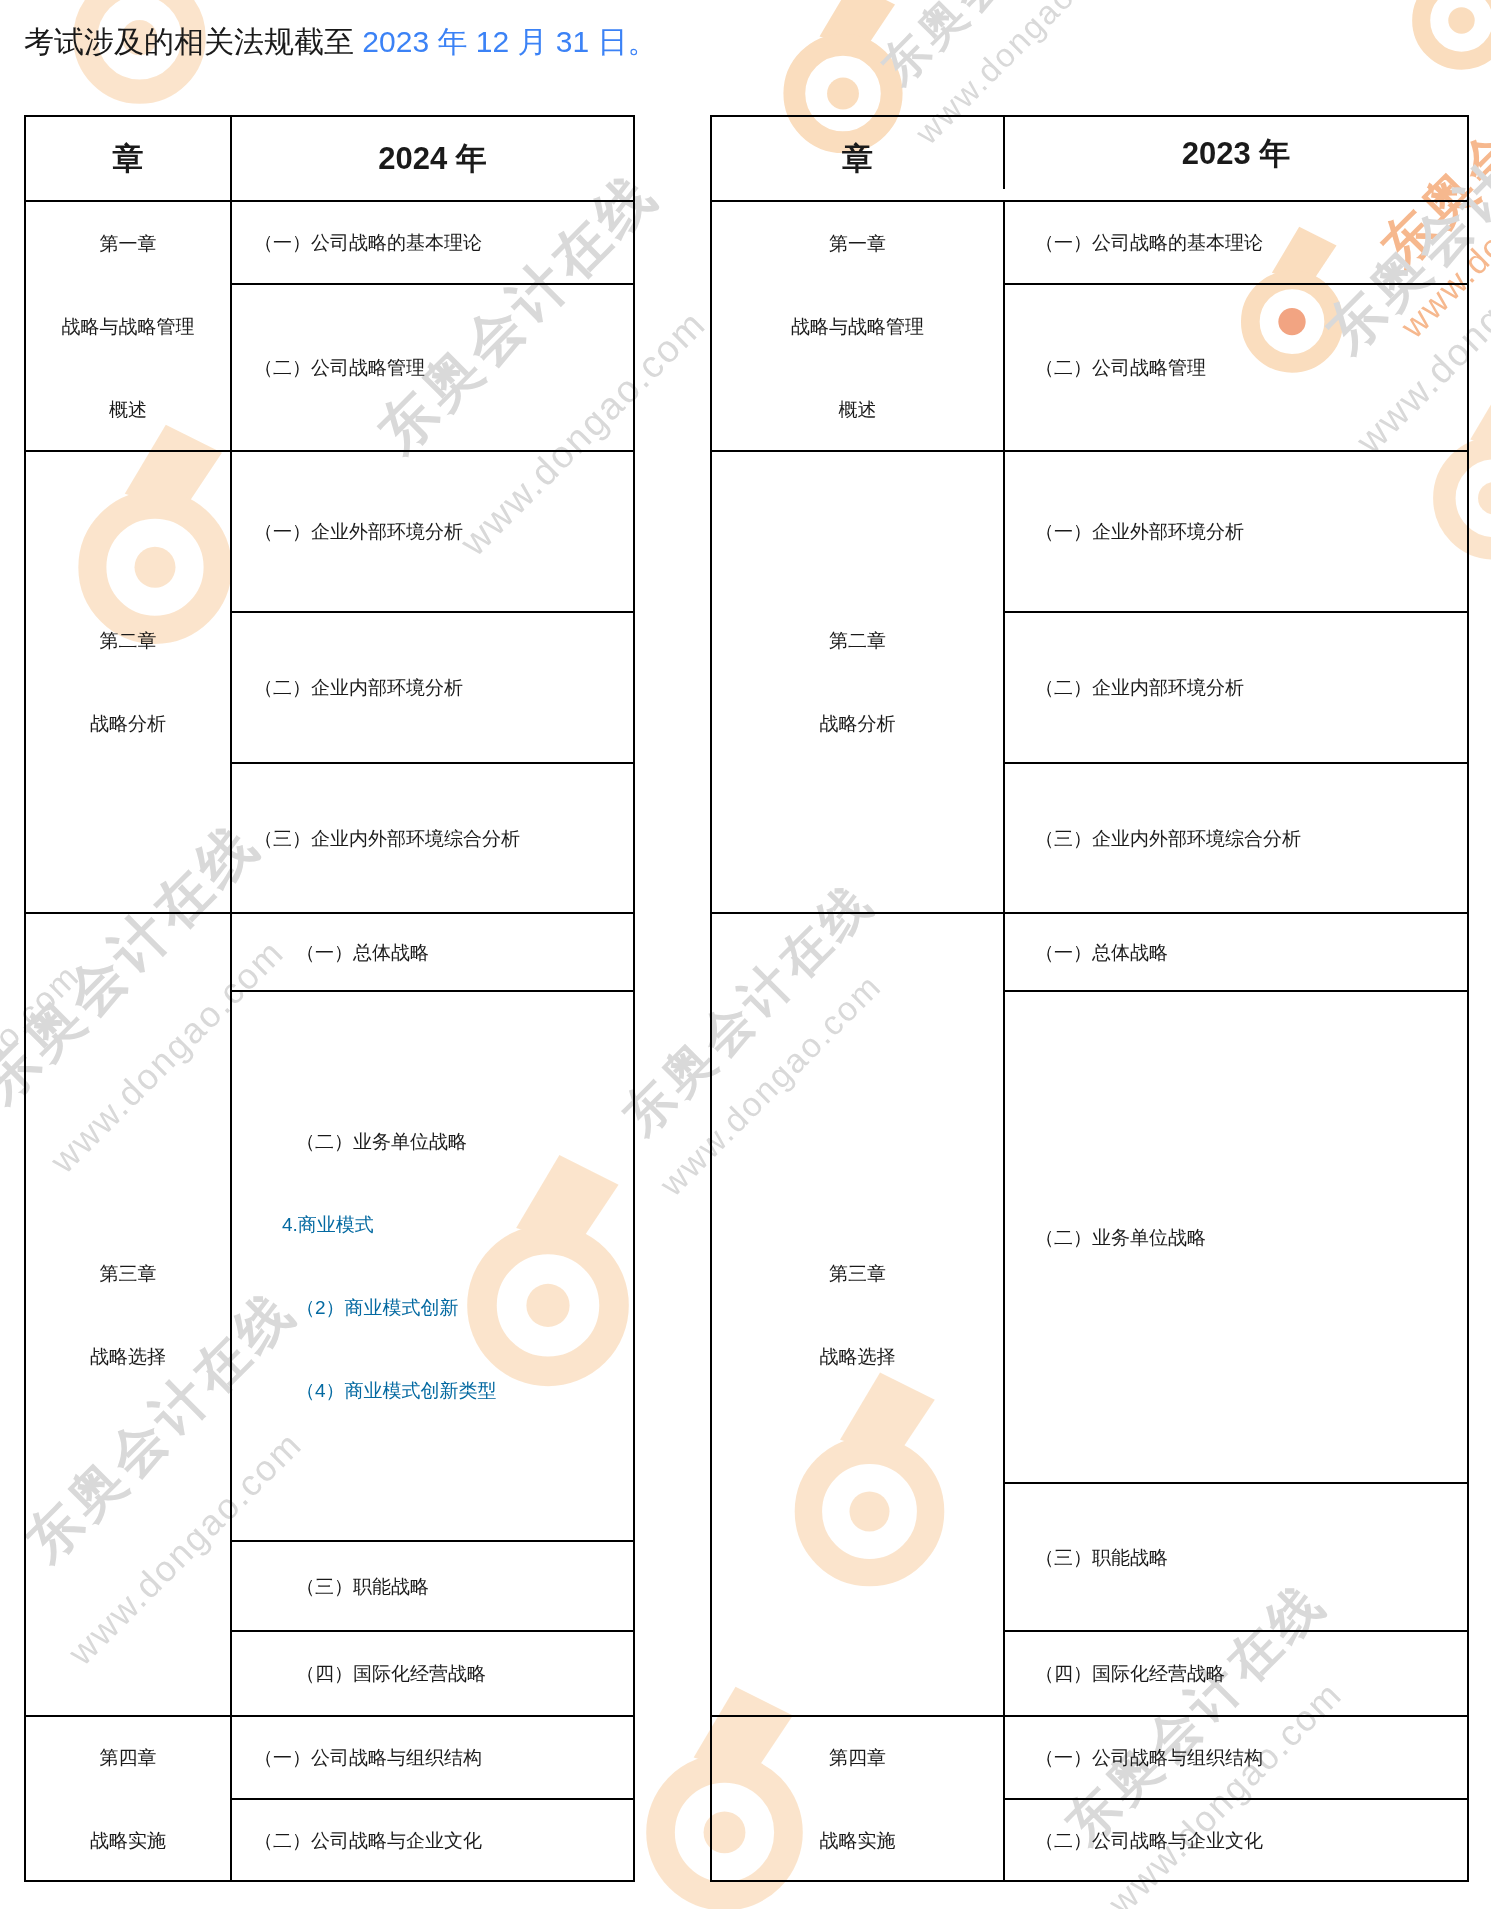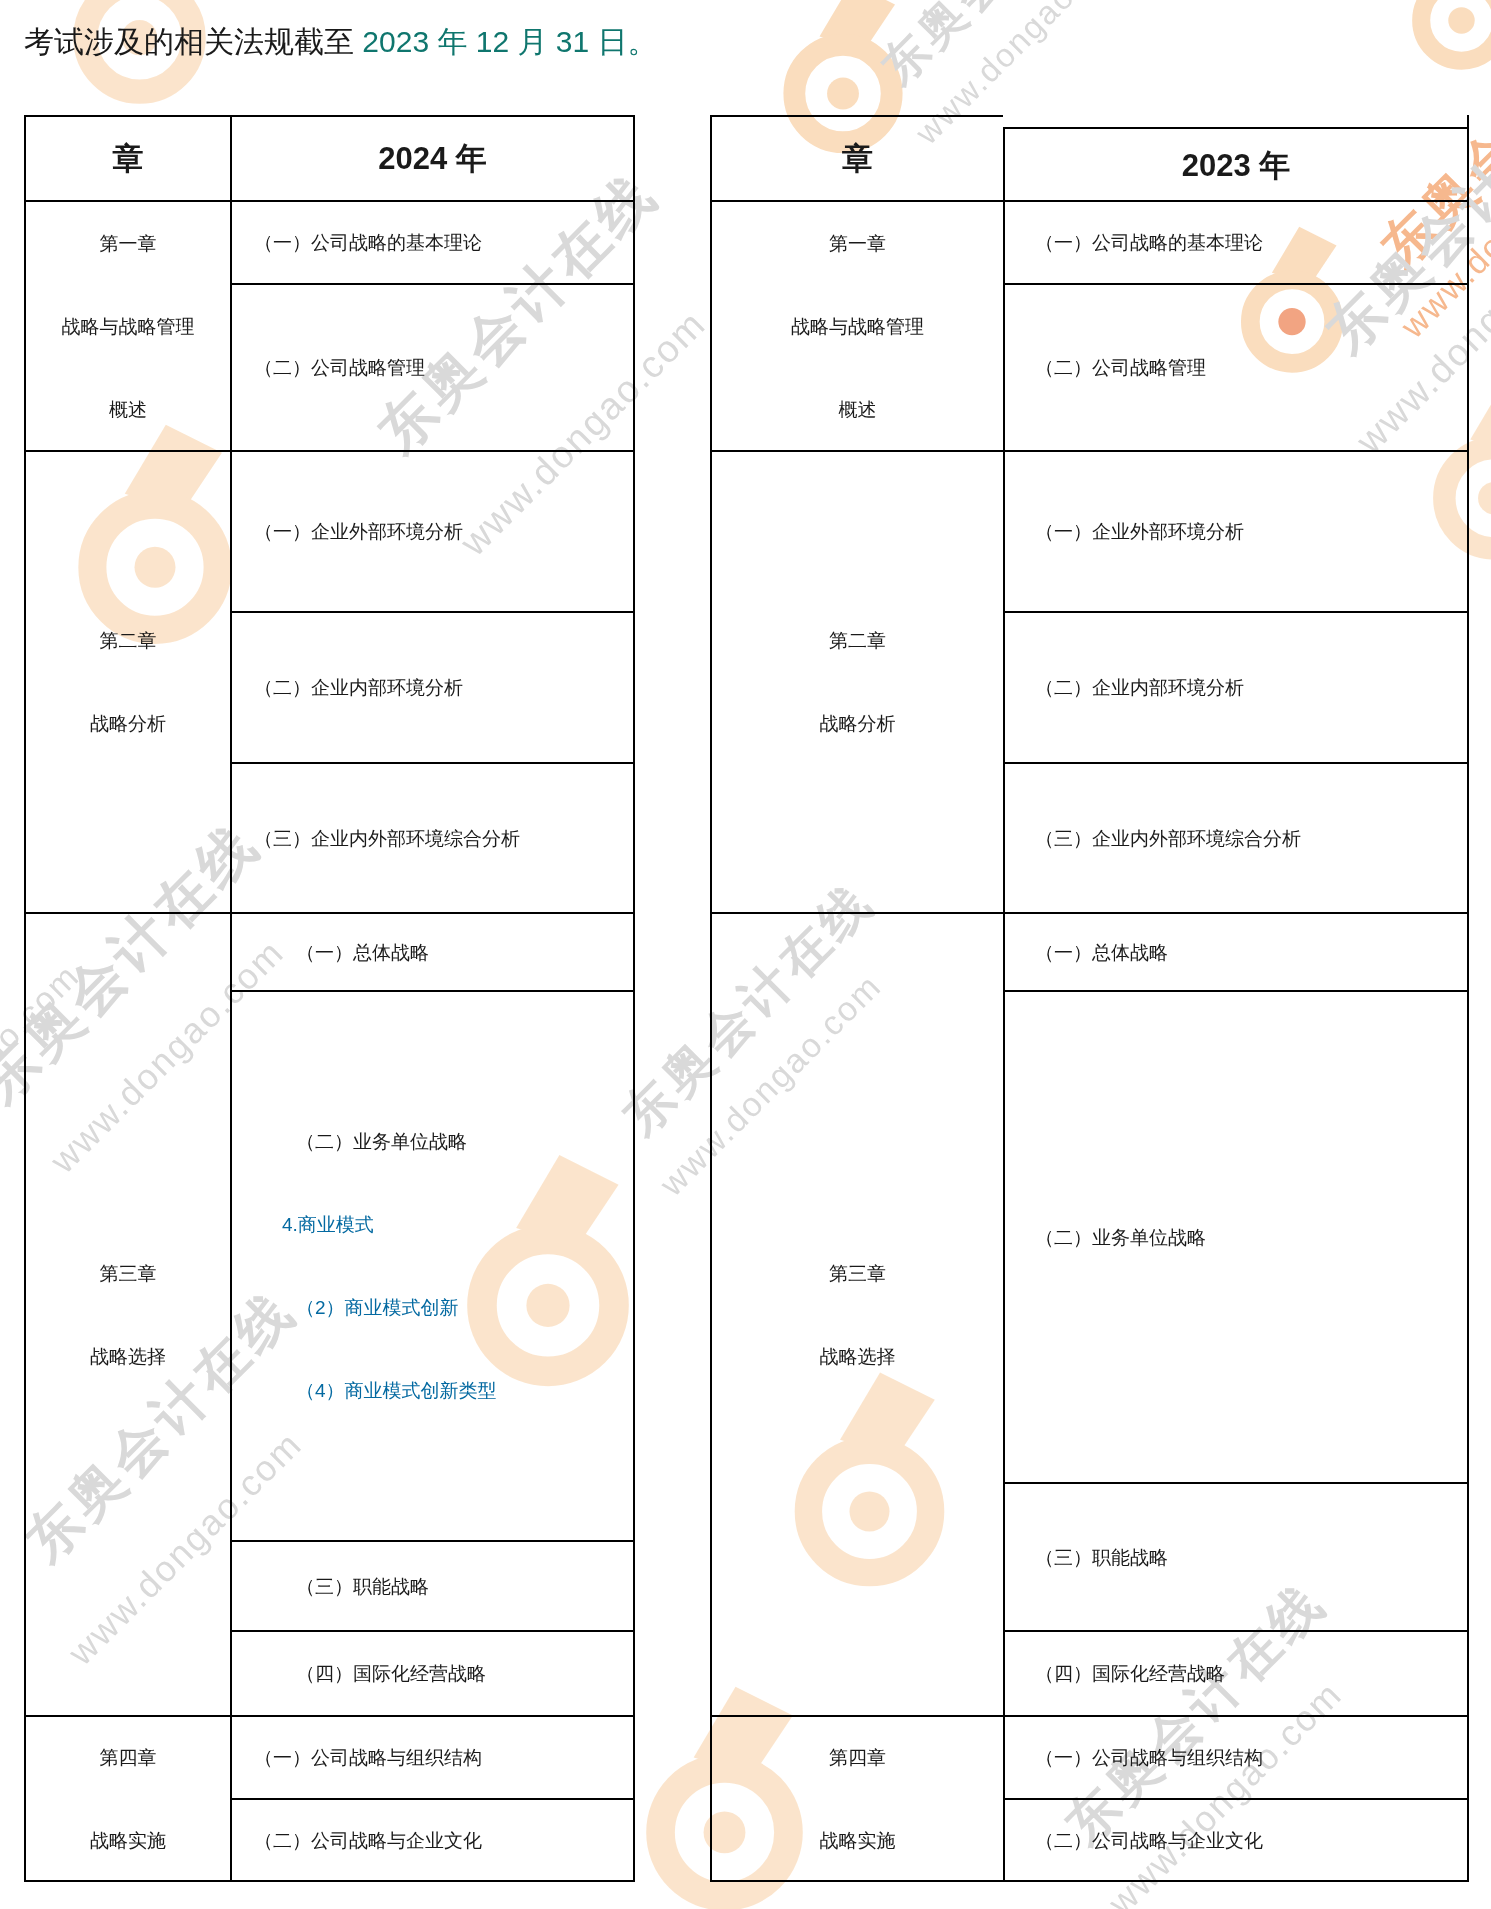--- a/index.html
+++ b/index.html
@@ -12,21 +12,21 @@
   .wm-logo{position:absolute;color:#f9d5ae;opacity:0.62;}
   .wm-logo.strong{opacity:0.8;}
   .wm-text{
     position:absolute;transform-origin:0 0;transform:rotate(-45deg);
     color:#d9d9d9;white-space:nowrap;letter-spacing:5px;font-weight:bold;
   }
   .wm-site{letter-spacing:2px;font-weight:normal;}
   .wm-orange{color:#f6b88e;}
   
   .note{position:absolute;left:24px;top:22px;z-index:2;font-size:30px;line-height:40px;white-space:nowrap;}
-  .note .red-seg{color:#0f766e;}
+  .note .red-seg{color:#3b82f6;}
   
   .tbl{position:absolute;z-index:1;border-right:2px solid #000;border-bottom:2px solid #000;}
   .cell{
     position:absolute;box-sizing:border-box;border-left:2px solid #000;border-top:2px solid #000;
     display:flex;flex-direction:column;justify-content:center;
     font-size:19px;line-height:83px;background:transparent;
   }
   .center{align-items:center;text-align:center;}
   .hdr{font-weight:bold;font-size:31px;}
   .pad2024{padding-left:22px;}
@@ -175,21 +175,21 @@
     <div class="cell pad2024" style="left:206px;top:1683px;width:403px;height:82px;">
         <span class="line">（二）公司战略与企业文化</span>
       </div>
   </div>
 
   <div class="tbl" style="left:710px;top:115px;width:757px;height:1765px;">
 
     <div class="cell center hdr" style="left:0;top:0;width:293px;height:85px;">
         <span class="line">章</span>
       </div>
-    <div class="cell center hdr" style="left:293px;top:12px;width:464px;height:74px;">
+    <div class="cell center hdr" style="left:293px;top:0;width:464px;height:74px;">
         <span class="line">2023 年</span>
       </div>
 
     <div class="cell center" style="left:0;top:85px;width:293px;height:250px;">
       <span class="line">第一章</span>
       <span class="line">战略与战略管理</span>
       <span class="line">概述</span>
     </div>
     <div class="cell center" style="left:0;top:335px;width:293px;height:462px;">
       <span class="line">第二章</span>

